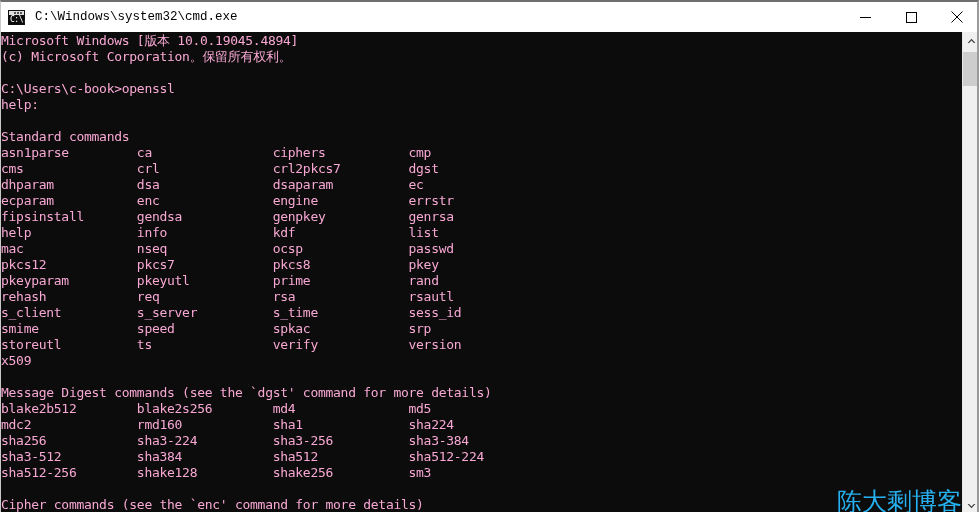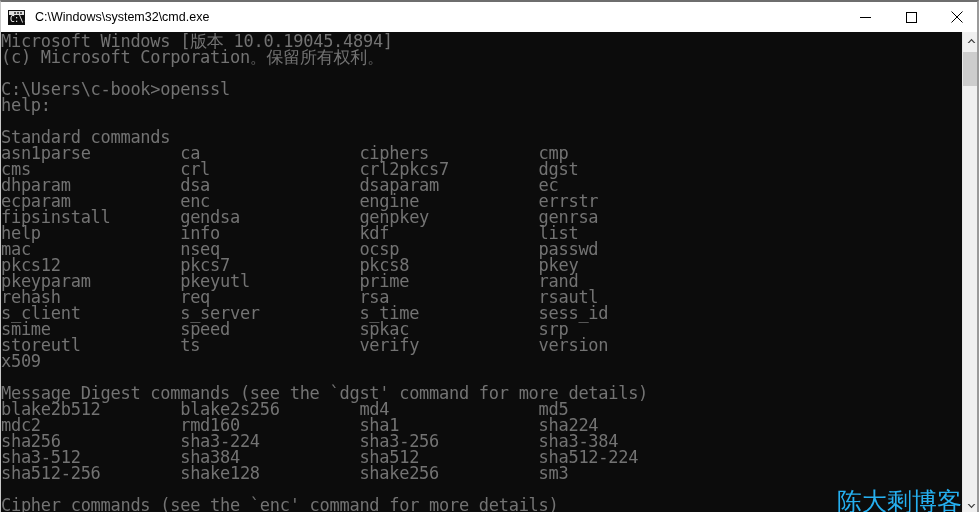--- a/index.html
+++ b/index.html
@@ -73,21 +73,21 @@
     left: 1px;
     top: 4px;
     color: #ffffff;
     font-family: "DejaVu Sans Mono", monospace;
     font-size: 8px;
     line-height: 10px;
     letter-spacing: -0.5px;
     white-space: nowrap;
   }
   #title-text {
-    font-family: Liberation Sans, sans-serif;
+    font-family: Liberation Mono, monospace;
     font-size: 12.5px;
     color: #000000;
     white-space: nowrap;
     overflow: hidden;
     text-overflow: ellipsis;
   }
   .caption-btn {
     width: 46px;
     height: 30px;
     flex: 0 0 auto;
@@ -107,23 +107,23 @@
     height: 482px;
     background: #0c0c0c;
     overflow: hidden;
   }
   #console-text {
     position: absolute;
     left: 0;
     top: 1px;
     margin: 0;
     padding: 0;
-    color: #737373;
+    color: #f9a8d4;
     font-family: "DejaVu Sans Mono", "Liberation Mono", monospace;
-    font-size: 17px;
+    font-size: 13px;
     line-height: 16px;
     letter-spacing: -0.28px;
     white-space: pre;
     -webkit-font-smoothing: none;
   }
   #watermark {
     position: absolute;
     left: 836px;
     top: 455px;
     font-family: "DejaVu Sans", sans-serif;

